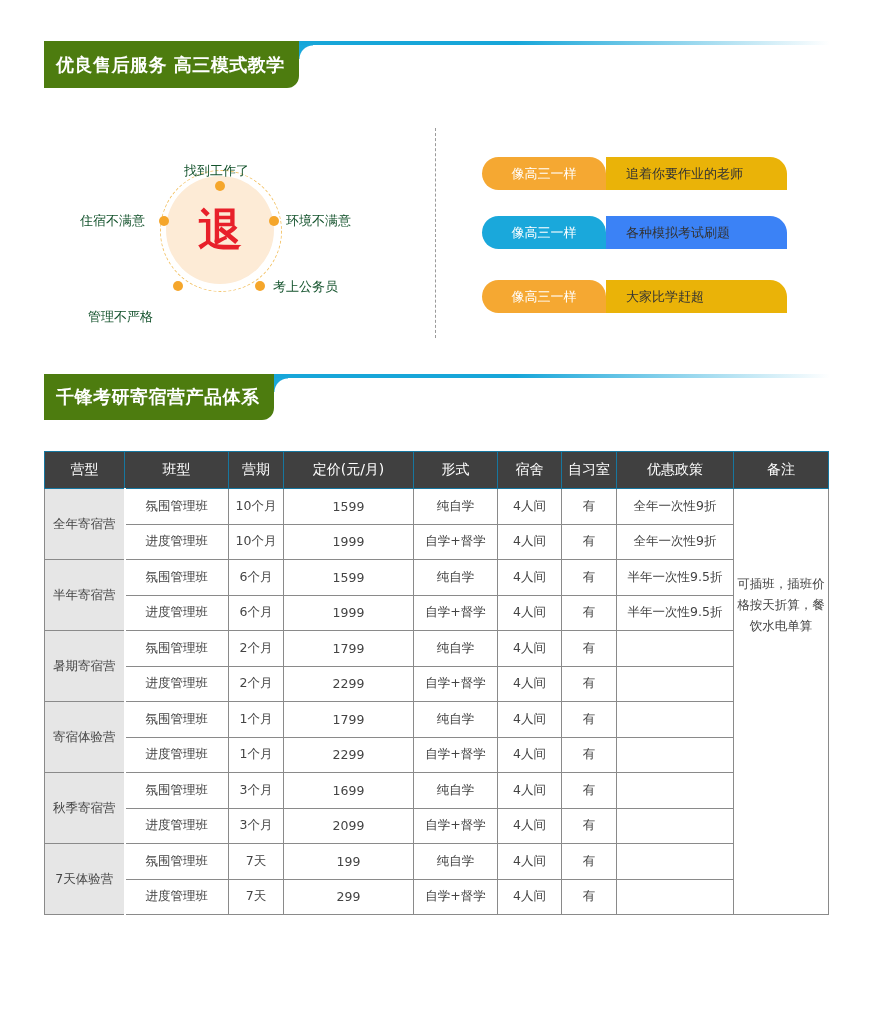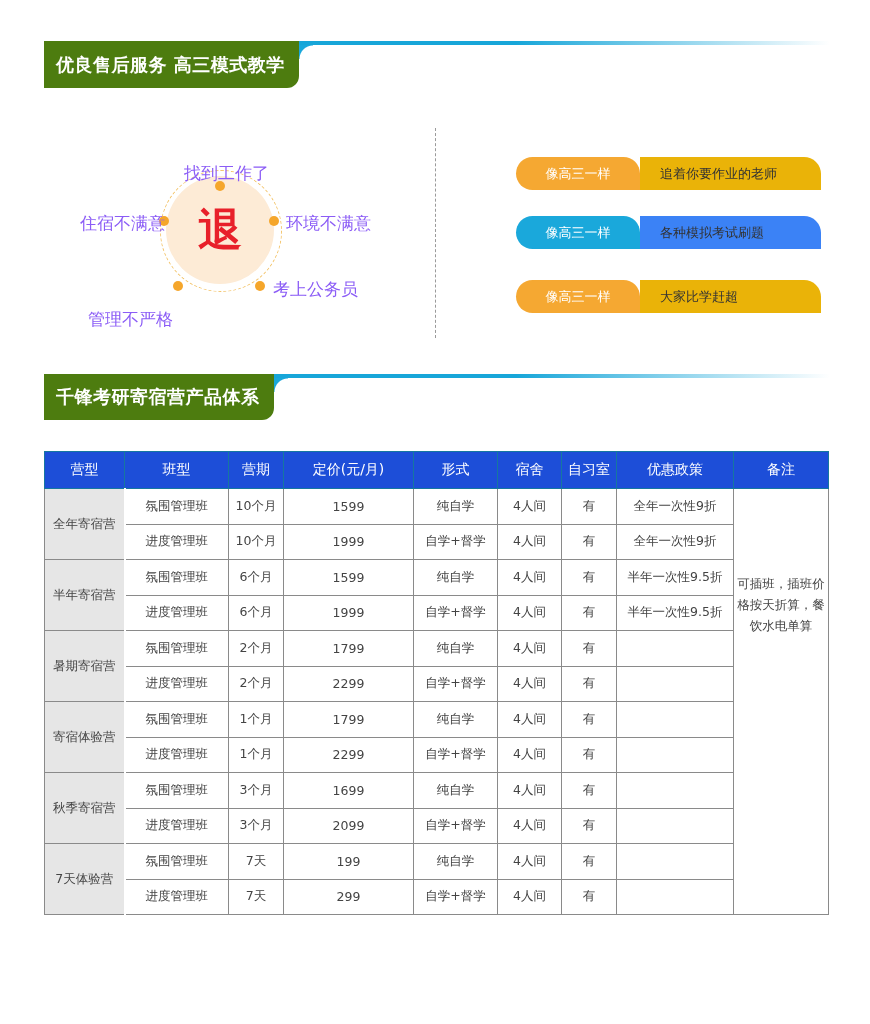--- a/index.html
+++ b/index.html
@@ -17,39 +17,39 @@
                  background:radial-gradient(circle at 100% 100%, transparent 13px, #1aa8db 14px); }
 
   
   .diagram { position:absolute; left:60px; top:150px; width:320px; height:165px; }
   .ring { position:absolute; left:100px; top:20px; width:120px; height:120px; border-radius:50%;
           border:1.5px dashed #f3c46b; }
   .core { position:absolute; left:106px; top:26px; width:108px; height:108px; border-radius:50%;
           background:#fdebd6; display:flex; align-items:center; justify-content:center; }
   .core span { color:#e8202a; font-size:44px; font-weight:bold; }
   .dot { position:absolute; width:10px; height:10px; border-radius:50%; background:#f5a62b; }
-  .dlabel { position:absolute; font-size:17px; color:#8b5cf6; white-space:nowrap; }
+  .dlabel { position:absolute; font-size:13px; color:#14532d; white-space:nowrap; }
 
   .vdash { position:absolute; left:435px; top:128px; height:210px; border-left:1.5px dashed #9a9a9a; }
 
   
-  .pill { position:absolute; left:516px; width:305px; height:38px; display:flex; }
+  .pill { position:absolute; left:482px; width:305px; height:38px; display:flex; }
   .pill .left { width:124px; height:33px; border-radius:17px 17px 0 17px; color:#fff; font-size:13px;
                 display:flex; align-items:center; justify-content:center; }
   .pill .right { flex:1; height:33px; border-radius:0 17px 0 0; font-size:13px; color:#333;
                  display:flex; align-items:center; padding-left:20px; }
   .pill.orange .left { background:#f5a832; border-radius:17px 17px 0 17px; }
   .pill.orange .right { background:#eab308; }
   .pill.blue .left { background:#1aa8db; }
   .pill.blue .right { background:#3b82f6; }
 
   
   table { position:absolute; left:44px; top:451px; border-collapse:collapse; table-layout:fixed;
           font-size:12.5px; color:#444; }
-  th { background:#1d4ed8; color:#fff; font-weight:normal; font-size:14px; height:36px;
+  th { background:#404040; color:#fff; font-weight:normal; font-size:14px; height:36px;
        border:1.5px solid #1677a0; text-align:center; padding:0; }
   td { border:1px solid #8a8a8a; height:34.5px; text-align:center; padding:0; background:#fff; }
   td.camp { background:#e6e6e6; border-right:2px solid #fff; }
   td.note { vertical-align:top; padding-top:84px; line-height:21px; font-size:12.5px; }
   table { border:1.5px solid #777; }
 </style>
 </head>
 <body>
 
 <div class="banner" style="top:41px;">

